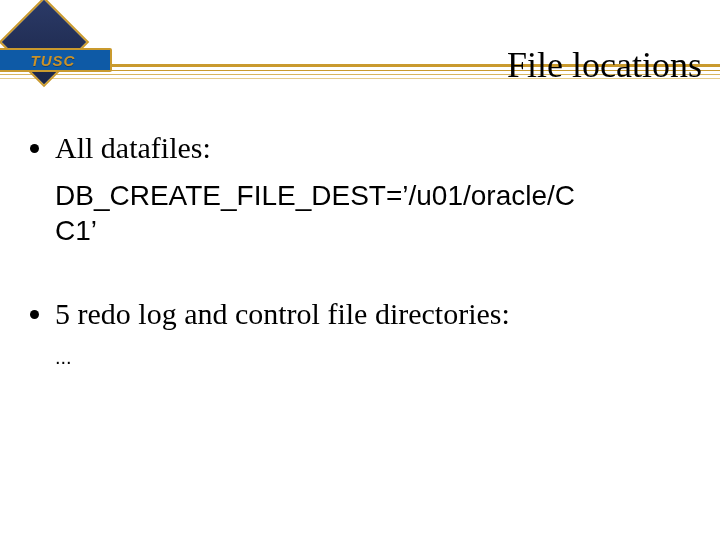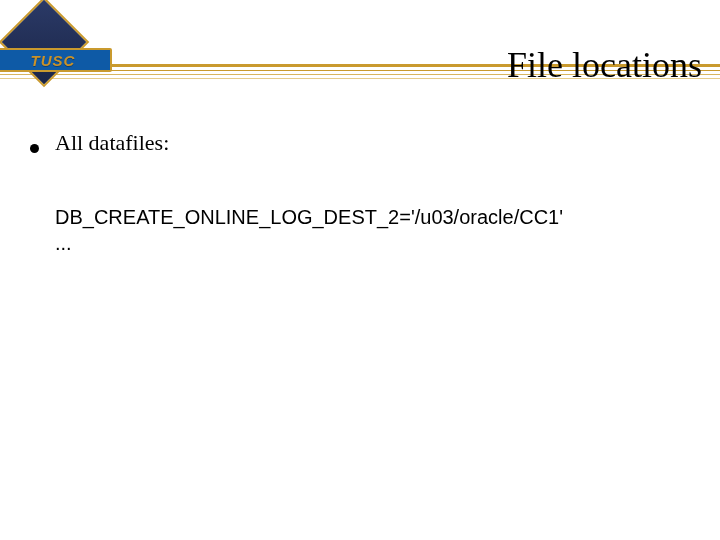--- a/index.html
+++ b/index.html
@@ -18,21 +18,21 @@
   .logo-wrap { position: absolute; left: -6px; top: 8px; width: 140px; height: 90px; }
   .diamond { position: absolute; left: 18px; top: 2px; width: 64px; height: 64px; transform: rotate(45deg);
              background: linear-gradient(135deg, #2b3a67 0%, #1a2547 100%); border: 2px solid #c99a2e; }
   .bar { position: absolute; left: 0; top: 40px; width: 118px; height: 24px; background: #0e5aa6; border: 2px solid #c99a2e; border-radius: 2px; display: flex; align-items: center; justify-content: center; }
   .bar span { color: #c9922a; font-family: Arial, Helvetica, sans-serif; font-weight: 900; letter-spacing: 1px; font-size: 15px; font-style: italic; text-shadow: 0 1px 0 rgba(0,0,0,.3); }
 
   
   .body { position: absolute; left: 30px; right: 30px; top: 130px; }
   .bullet { display: flex; align-items: flex-start; margin-bottom: 12px; }
   .dot { width: 9px; height: 9px; background: #000; border-radius: 50%; margin-top: 14px; margin-right: 16px; flex: 0 0 auto; }
-  .lead { font-size: 22px; line-height: 1.2; font-family: "Times New Roman", Times, serif; }
+  .lead { font-size: 30px; line-height: 1.2; font-family: "Times New Roman", Times, serif; }
   .code { font-family: Arial, Helvetica, sans-serif; font-size: 28px; line-height: 1.25; margin-left: 25px; margin-right: 10px; }
   .code .wrap { display: block; }
   .group2 { margin-top: 48px; }
   .code-small { font-family: Arial, Helvetica, sans-serif; font-size: 20px; line-height: 1.3; margin-left: 25px; }
 </style>
 </head>
 <body>
 
 <div class="slide">
 
@@ -53,23 +53,30 @@
   </div>
 
   <div class="body">
 
     <div class="bullet">
       <div class="dot"></div>
       <div>
         <div class="lead">All datafiles:</div>
       </div>
     </div>
+    <div class="code">
+      <span class="wrap">DB_CREATE_FILE_DEST=’/u01/oracle/C</span>
+      <span class="wrap">C1’</span>
+    </div>
 
     <div class="group2">
+      <div class="bullet">
+        <div class="dot"></div>
+        <div class="lead">5 redo log and control file directories:</div>
+      </div>
       <div class="code-small">
-        <div>DB_CREATE_ONLINE_LOG_DEST_2='/u03/oracle/CC1'</div>
         <div>...</div>
       </div>
     </div>
 
   </div>
 
 </div>
 
 </body></html>

